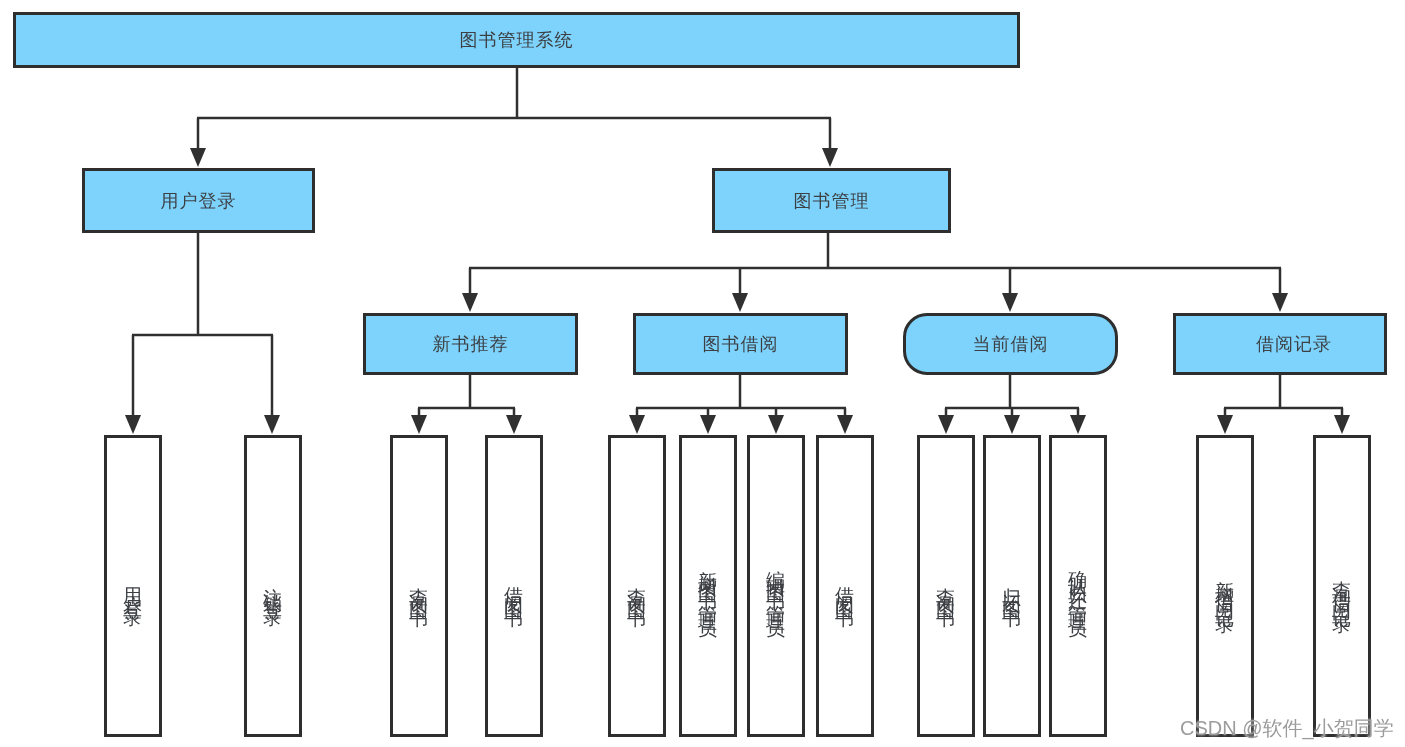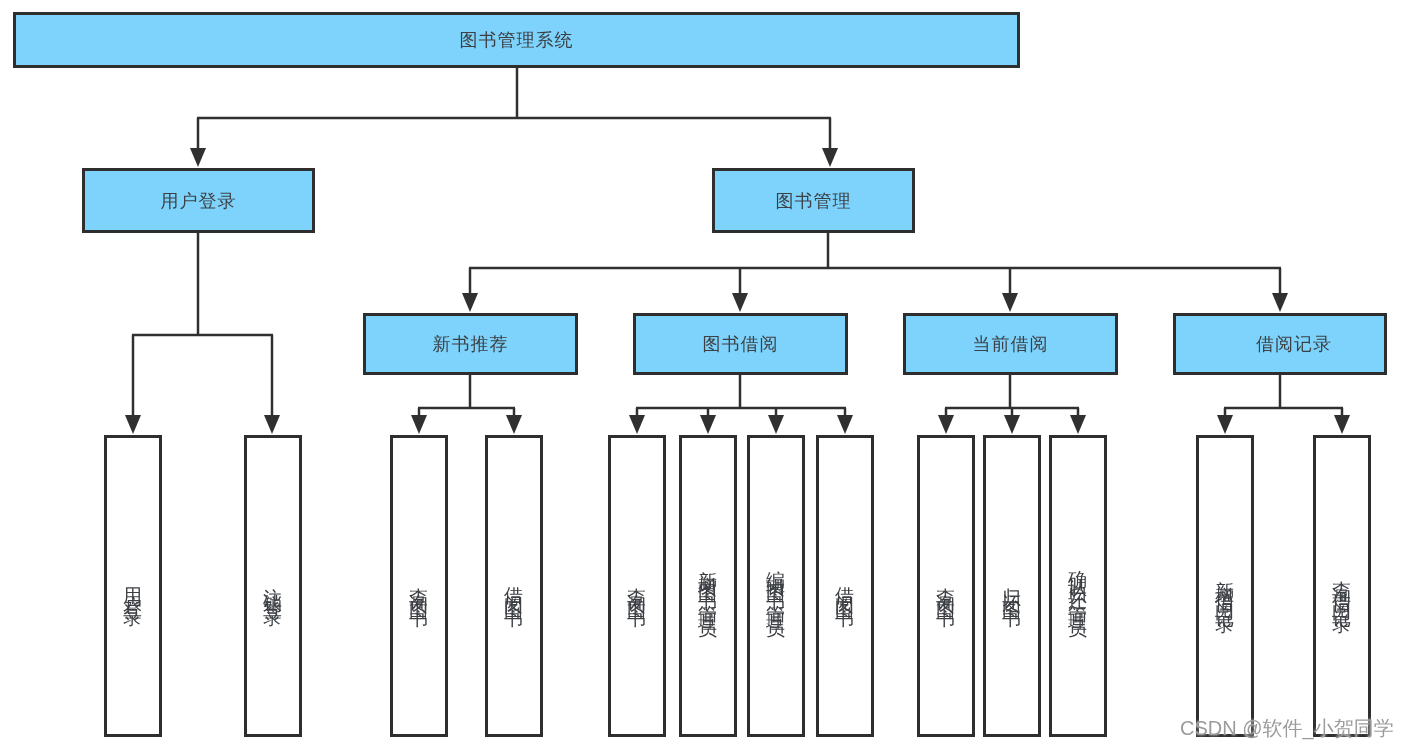--- a/index.html
+++ b/index.html
@@ -133,25 +133,25 @@
       <polygon points="1004,415 1020,415 1012,434"></polygon>
       <polygon points="1070,415 1086,415 1078,434"></polygon>
       <polygon points="1217,415 1233,415 1225,434"></polygon>
       <polygon points="1334,415 1350,415 1342,434"></polygon>
     </g>
   </svg>
 
   <div class="node" style="left:13px; top:12px; width:1007px; height:56px;">图书管理系统</div>
 
   <div class="node" style="left:82px; top:168px; width:233px; height:65px;">用户登录</div>
-  <div class="node" style="left:712px; top:168px; width:203px; height:65px;">图书管理</div>
+  <div class="node" style="left:712px; top:168px; width:239px; height:65px;">图书管理</div>
 
   <div class="node" style="left:633px; top:313px; width:215px; height:62px;">图书借阅</div>
   <div class="node" style="left:363px; top:313px; width:215px; height:62px;">新书推荐</div>
-  <div class="node" style="left:903px; top:313px; width:215px; height:62px;">当前借阅</div>
+  <div class="node" style="left:903px; top:313px; width:215px; height:62px;border-radius:24px;">当前借阅</div>
   <div class="node" style="left:1173px; top:313px; width:214px; height:62px;padding-left:28px;">借阅记录</div>
 
   <div class="leaf" style="left:104px;">
     <span class="leaf-text">用户登录</span>
   </div>
   <div class="leaf" style="left:244px;">
     <span class="leaf-text">注销登录</span>
   </div>
 
   <div class="leaf" style="left:390px;">

